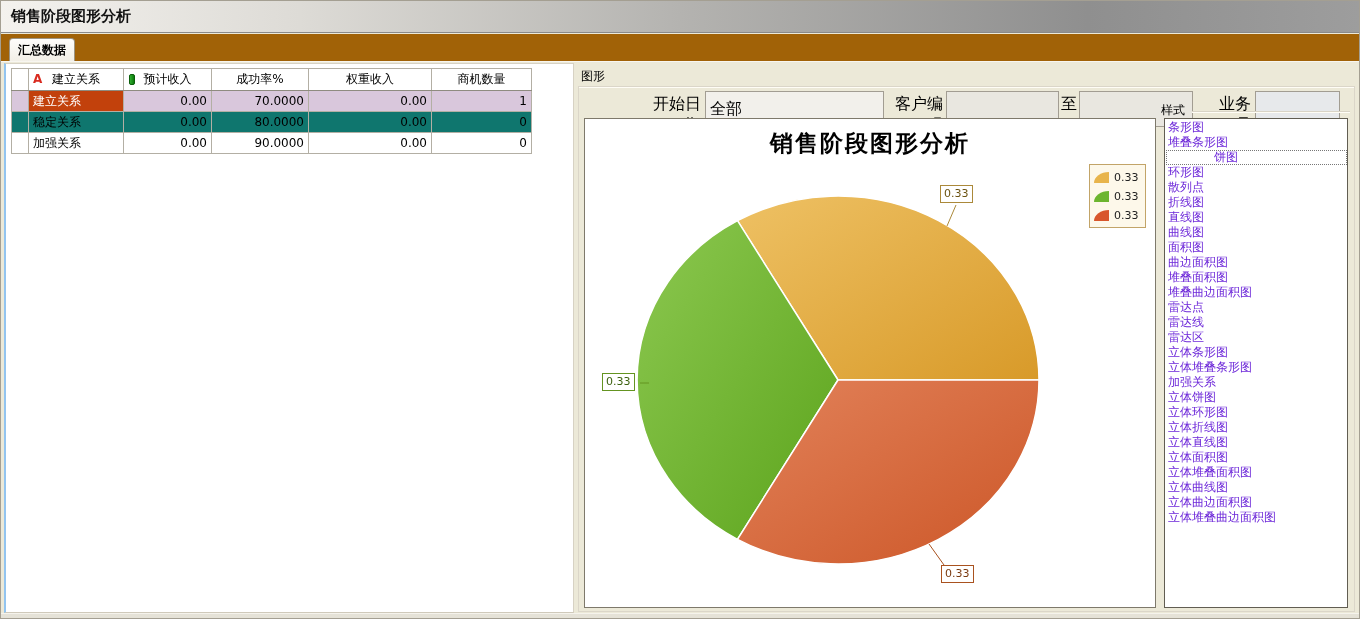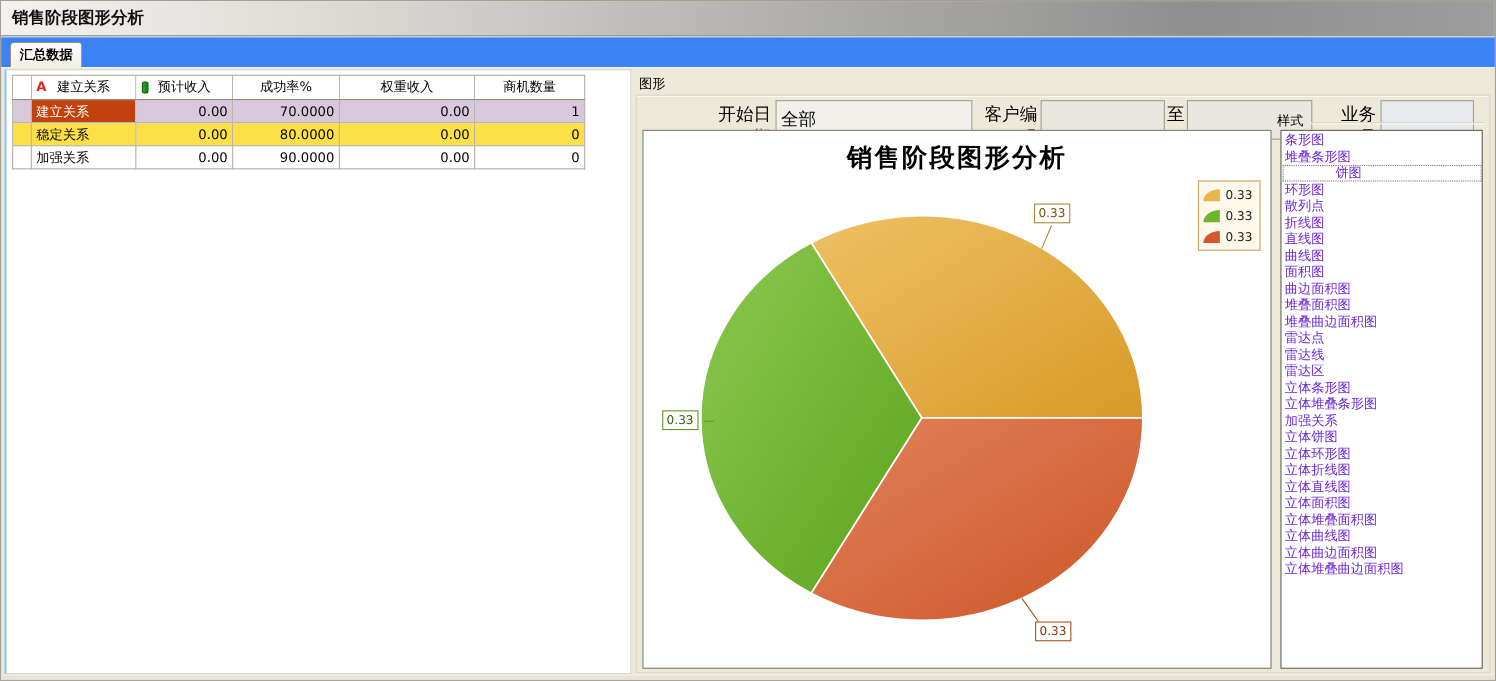--- a/index.html
+++ b/index.html
@@ -7,38 +7,38 @@
   .window { position:relative; width:1360px; height:619px; background:#ece9d8; overflow:hidden;
             border:1px solid #a49f92; }
 
   
   .titlebar { position:absolute; left:0; top:0; width:100%; height:32px;
     background:linear-gradient(90deg,#f4f2ee 0%,#dddbd6 22%,#b4b3b0 50%,#8f8f8f 80%,#9d9d9d 100%);
     border-bottom:1px solid #8a8a8a; }
   .titlebar .title { position:absolute; left:10px; top:6px; font-size:15px; font-weight:bold; color:#111; }
 
   
-  .tabrow { position:absolute; left:0; top:33px; width:100%; height:27px; background:#3b82f6; }
+  .tabrow { position:absolute; left:0; top:33px; width:100%; height:27px; background:#a16207; }
   .tab { position:absolute; left:8px; top:4px; width:66px; height:23px;
     background:linear-gradient(#fefdfb,#f2efe6); border:1px solid #9c9482; border-bottom:none;
     border-radius:4px 4px 0 0; font-size:12px; font-weight:bold; text-align:center; line-height:22px; color:#000; }
   .tabline { position:absolute; left:0; top:60px; width:100%; height:1px; background:#f8f6f0; }
 
   
   .left-panel { position:absolute; left:3px; top:62px; width:570px; height:550px; background:#fff;
     border-left:2px solid #92c4ef; border-top:1px solid #d7d2c4; border-right:1px solid #d7d2c4; border-bottom:1px solid #cfc9ba; }
   table.grid { position:absolute; left:5px; top:4px; border-collapse:collapse; font-size:12px; table-layout:fixed; }
   table.grid th, table.grid td { border:1px solid #b3afa4; height:21px; padding:0 4px; overflow:hidden; white-space:nowrap; }
   table.grid th { background:#fff; font-weight:normal; height:22px; border-bottom:1px solid #8f8b80; position:relative; text-align:center; }
   table.grid { border:1px solid #8f8b80; }
   .rowhead { background:#f6f4ee; }
   td.num { text-align:right; }
   tr.r0 td { background:#d9c7dc; }
   tr.r0 td.sel { background:#c2410c; color:#fff; }
-  tr.r1 td { background:#fde047;margin-left:22px; }
+  tr.r1 td { background:#0f766e;margin-left:22px; }
   tr.r2 td { background:#ffffff; }
   .hdr-icon-a { position:absolute; left:4px; top:3px; color:#d92b20; font-weight:bold; font-size:12px; }
   .hdr-icon-bar { position:absolute; left:5px; top:5px; width:6px; height:11px; background:linear-gradient(90deg,#2fae2f,#0c7a0c); border:1px solid #0a5e0a; border-radius:2px; }
 
   
   .groupbox { position:absolute; left:577px; top:85px; width:777px; height:526px;
     border:1px solid #dbd6c9; box-shadow:inset 0 1px 0 #fffdf6; }
   .grp-label { position:absolute; left:580px; top:67px; font-size:12px; color:#000; }
 
   .flabel { position:absolute; top:93px; font-size:16px; color:#000; text-align:right; }

